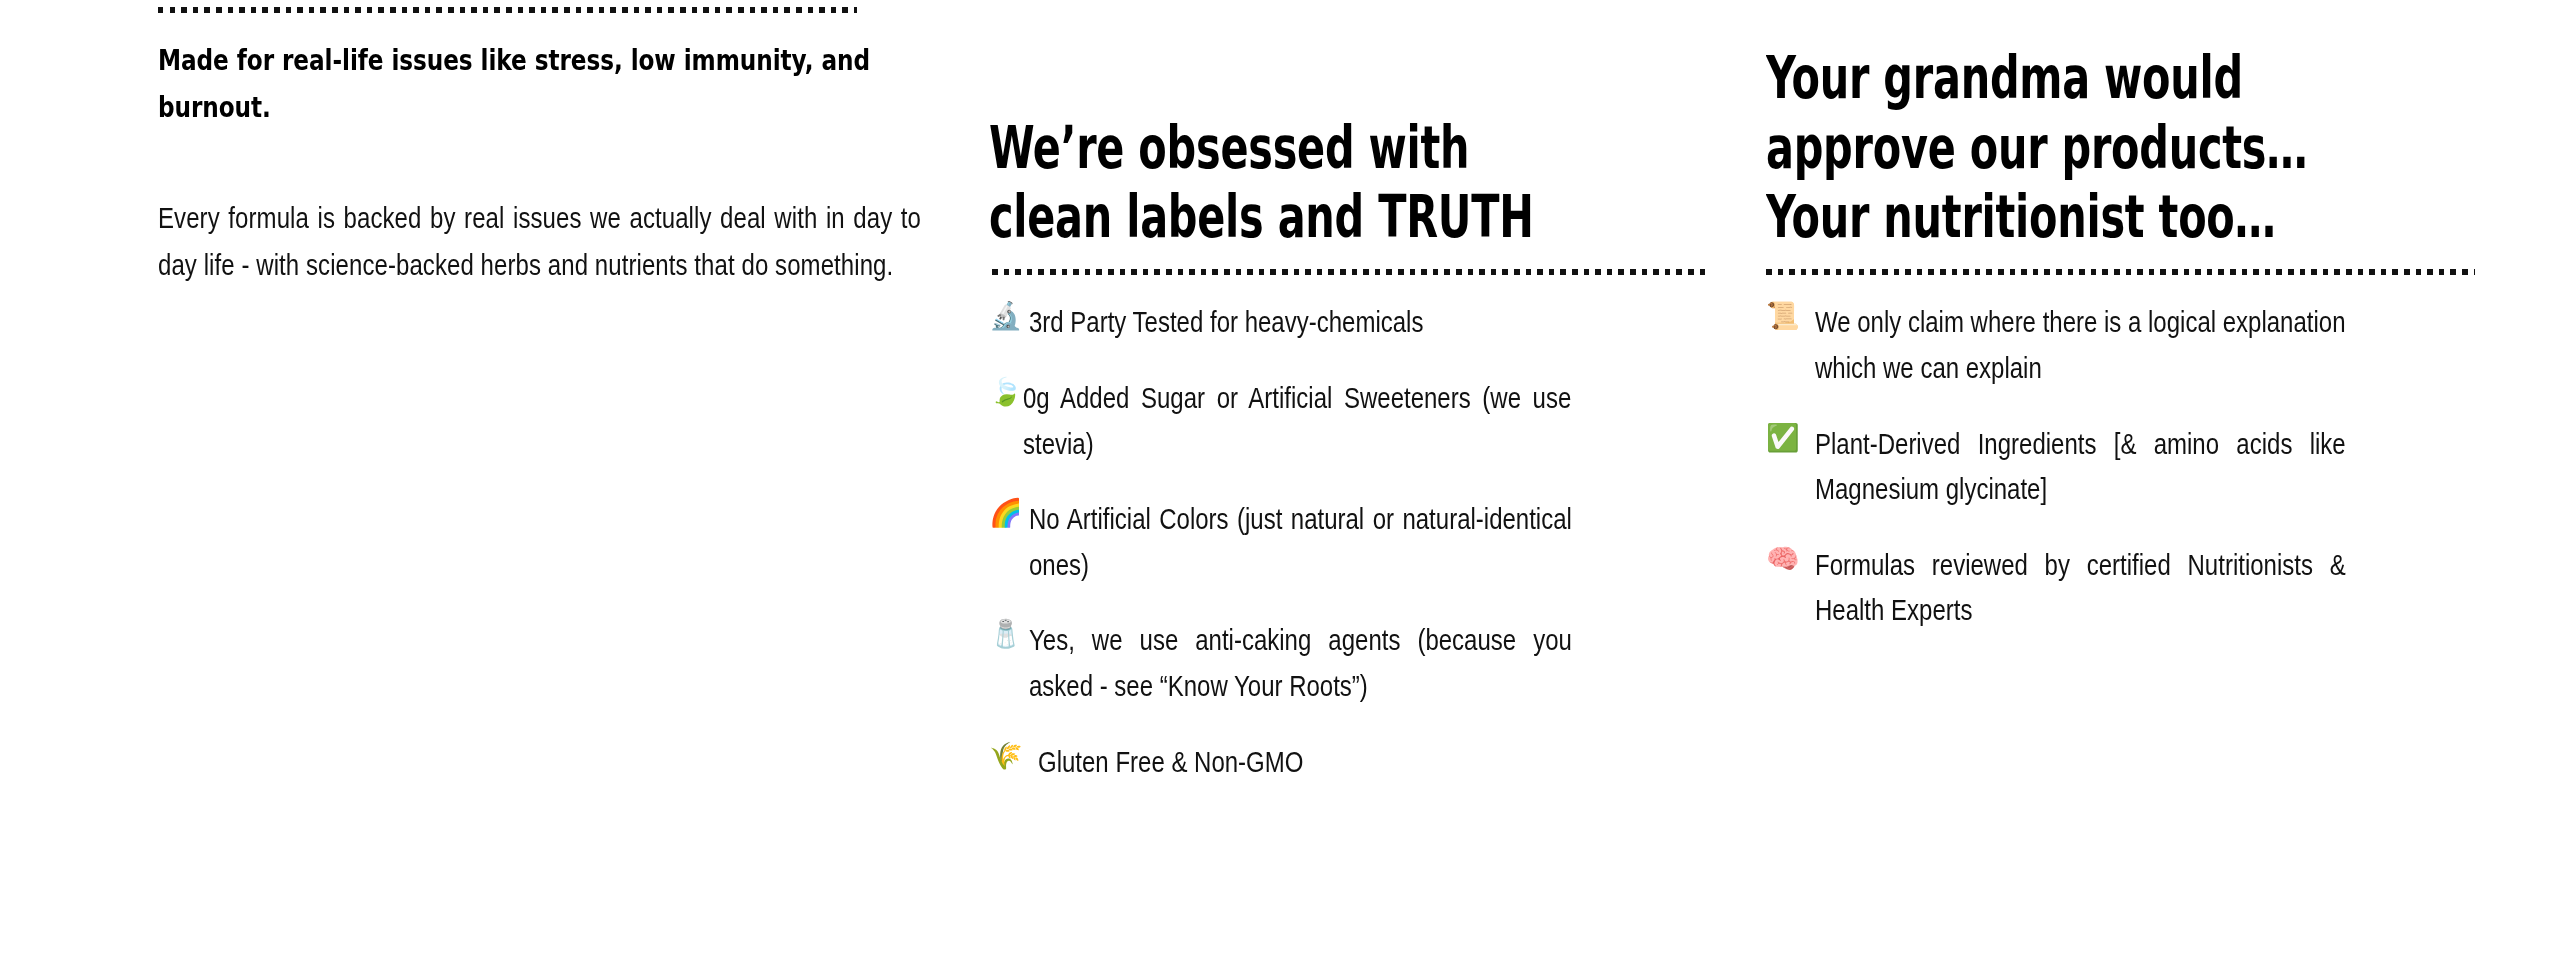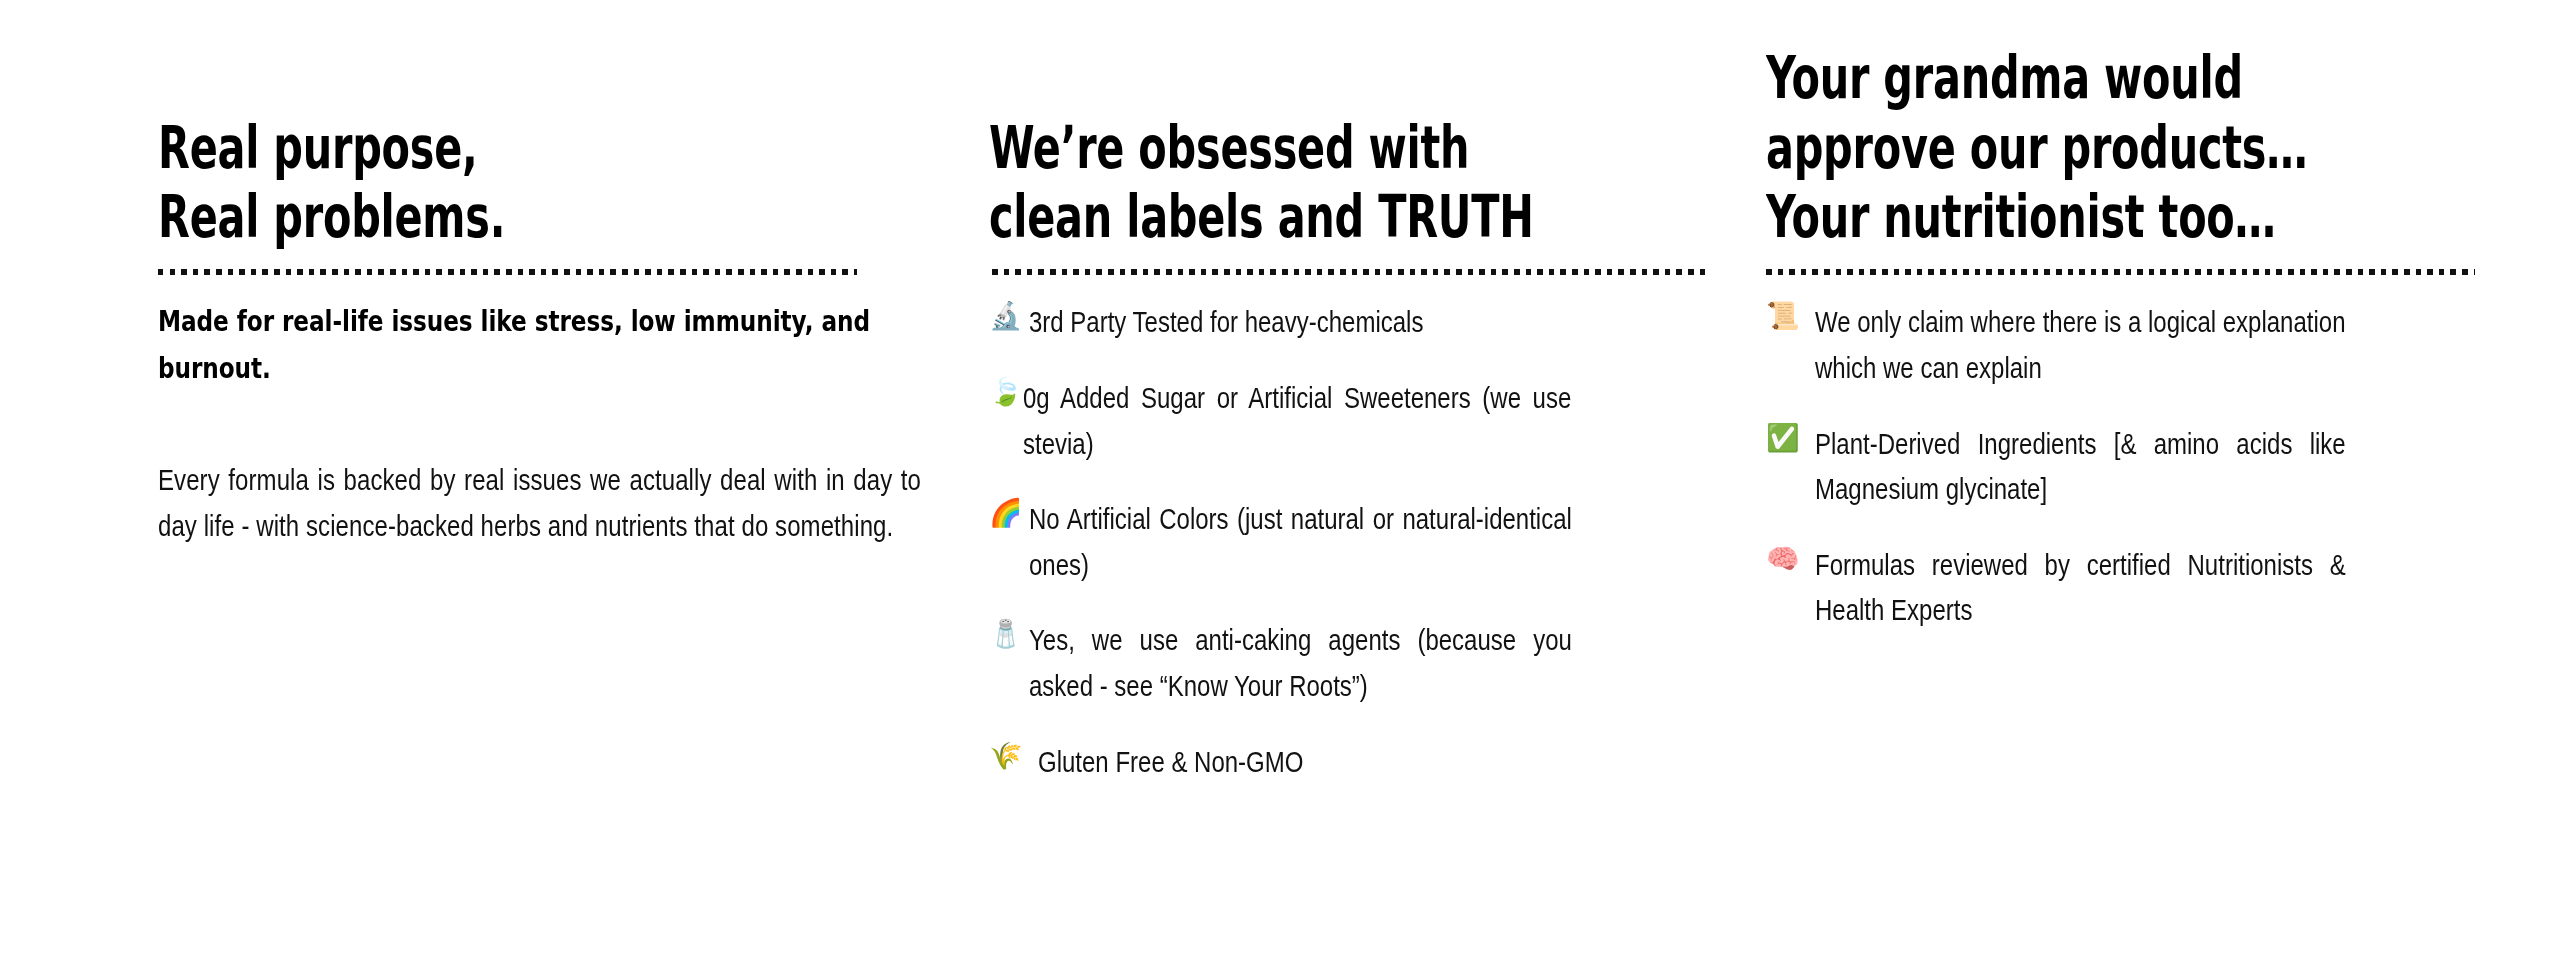--- a/index.html
+++ b/index.html
@@ -168,24 +168,20 @@
   
   .col-2 .bullets { margin-top: 1.4px; }
   .col-3 .bullets { margin-top: 1.4px; }
 </style>
 </head>
 <body>
 
 <div class="page">
 
   <div class="column col-1">
-    <div class="heading-wrap">
-      <h2 class="heading">Real purpose,
-Real problems.</h2>
-    </div>
     <div class="divider"></div>
     <p class="body-bold">Made for real-life issues like stress, low immunity, and burnout.</p>
     <div class="spacer-para"></div>
     <p class="body-text">Every formula is backed by real issues we actually deal with in day to day life - with science-backed herbs and nutrients that do something.</p>
   </div>
 
   <div class="column col-2">
     <div class="heading-wrap">
       <h2 class="heading">We’re obsessed with clean labels and TRUTH</h2>
     </div>

